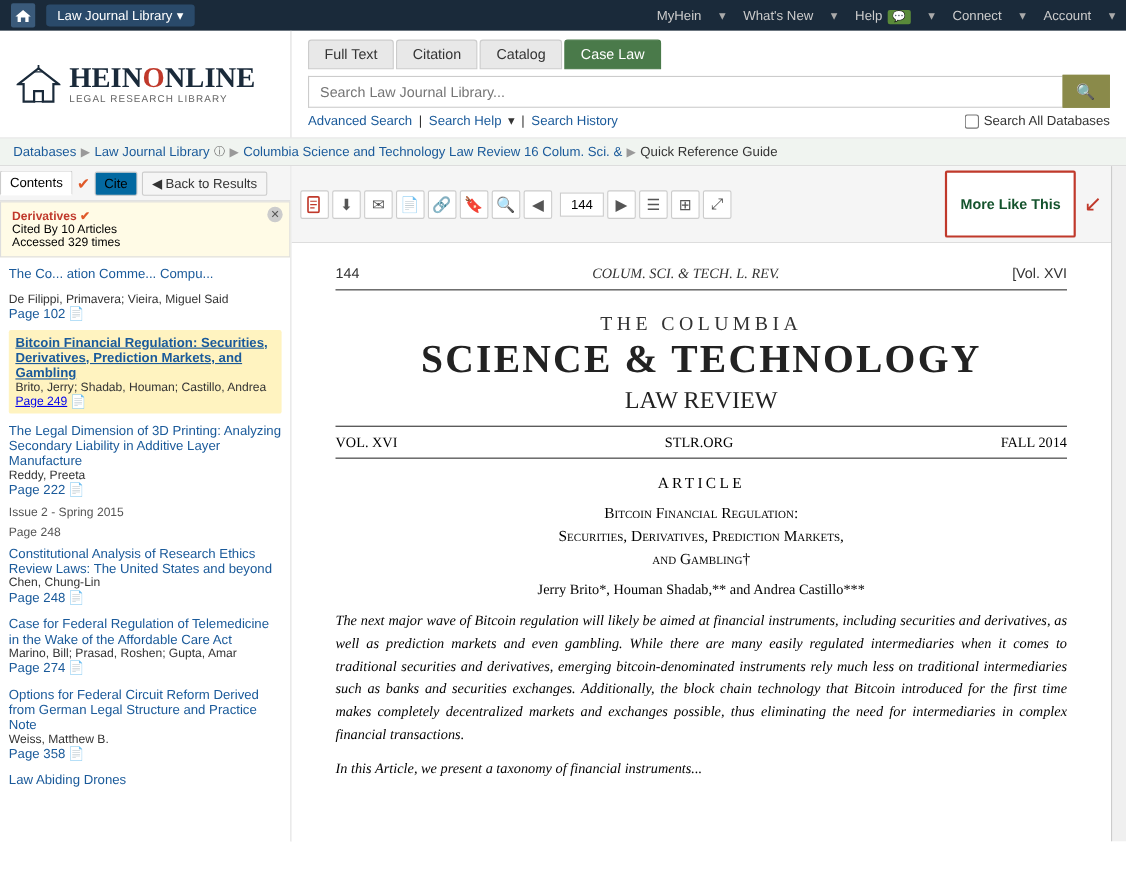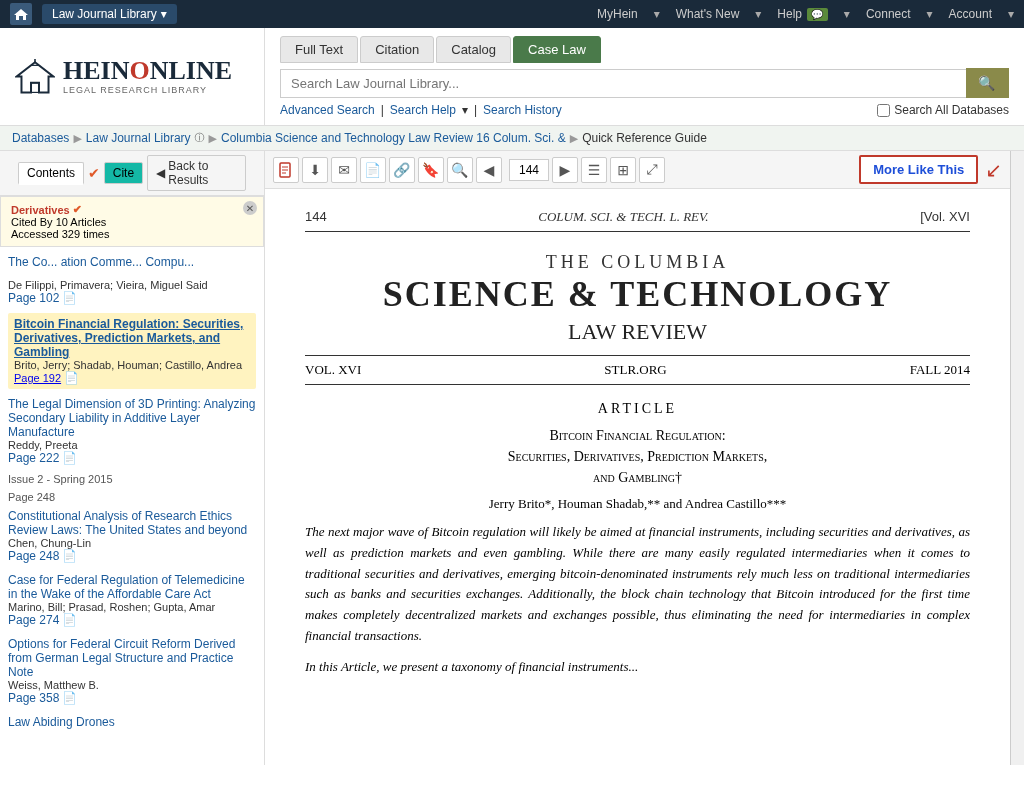--- a/index.html
+++ b/index.html
@@ -154,27 +154,27 @@
       border-right: 1px solid #ddd;
       overflow: hidden;
       display: flex;
       flex-direction: column;
     }
     .sidebar-toolbar {
       display: flex;
       align-items: center;
       background: #f5f5f5;
       border-bottom: 1px solid #ddd;
-      padding: 4px 18px;
+      padding: 4px 0;
       gap: 4px;
     }
     .sidebar-btn {
       padding: 3px 8px;
       font-size: 12px;
-      background: #14b8a6;
+      background: #0369a1;
       border: 1px solid #ccc;
       cursor: pointer;
       border-radius: 2px;
     }
     .sidebar-btn.active {
       background: #fff;
       border-bottom: 2px solid #fff;
     }
     .sidebar-check-icon {
       color: #e05a2a;
@@ -284,24 +284,24 @@
     }
     .page-nav-input {
       width: 40px;
       text-align: center;
       border: 1px solid #ccc;
       padding: 3px;
       font-size: 12px;
     }
     .more-like-this-btn {
       margin-left: auto;
-      padding: 5px 12px;
+      padding: 21px 12px;
       background: #fff;
       border: 2px solid #c0392b;
-      color: #1d4ed8;
+      color: #14532d;
       font-size: 13px;
       cursor: pointer;
       font-weight: bold;
       border-radius: 2px;
     }
     .arrow-indicator {
       color: #c0392b;
       font-size: 20px;
       margin-left: 4px;
     }
@@ -525,21 +525,21 @@
         <div class="sidebar-item-page">
           <a href="#">Page 102</a>
           <span class="pdf-icon">📄</span>
         </div>
       </div>
 
       <div class="sidebar-item-highlighted">
         <a href="#" style="color:#1a5a9a; font-weight:bold;">Bitcoin Financial Regulation: Securities, Derivatives, Prediction Markets, and Gambling</a>
         <div class="sidebar-item-authors">Brito, Jerry; Shadab, Houman; Castillo, Andrea</div>
         <div class="sidebar-item-page">
-          <a href="#">Page 192</a>
+          <a href="#">Page 249</a>
           <span class="pdf-icon">📄</span>
         </div>
       </div>
 
       <div class="sidebar-item">
         <a href="#">The Legal Dimension of 3D Printing: Analyzing Secondary Liability in Additive Layer Manufacture</a>
         <div class="sidebar-item-authors">Reddy, Preeta</div>
         <div class="sidebar-item-page">
           <a href="#">Page 222</a>
           <span class="pdf-icon">📄</span>

